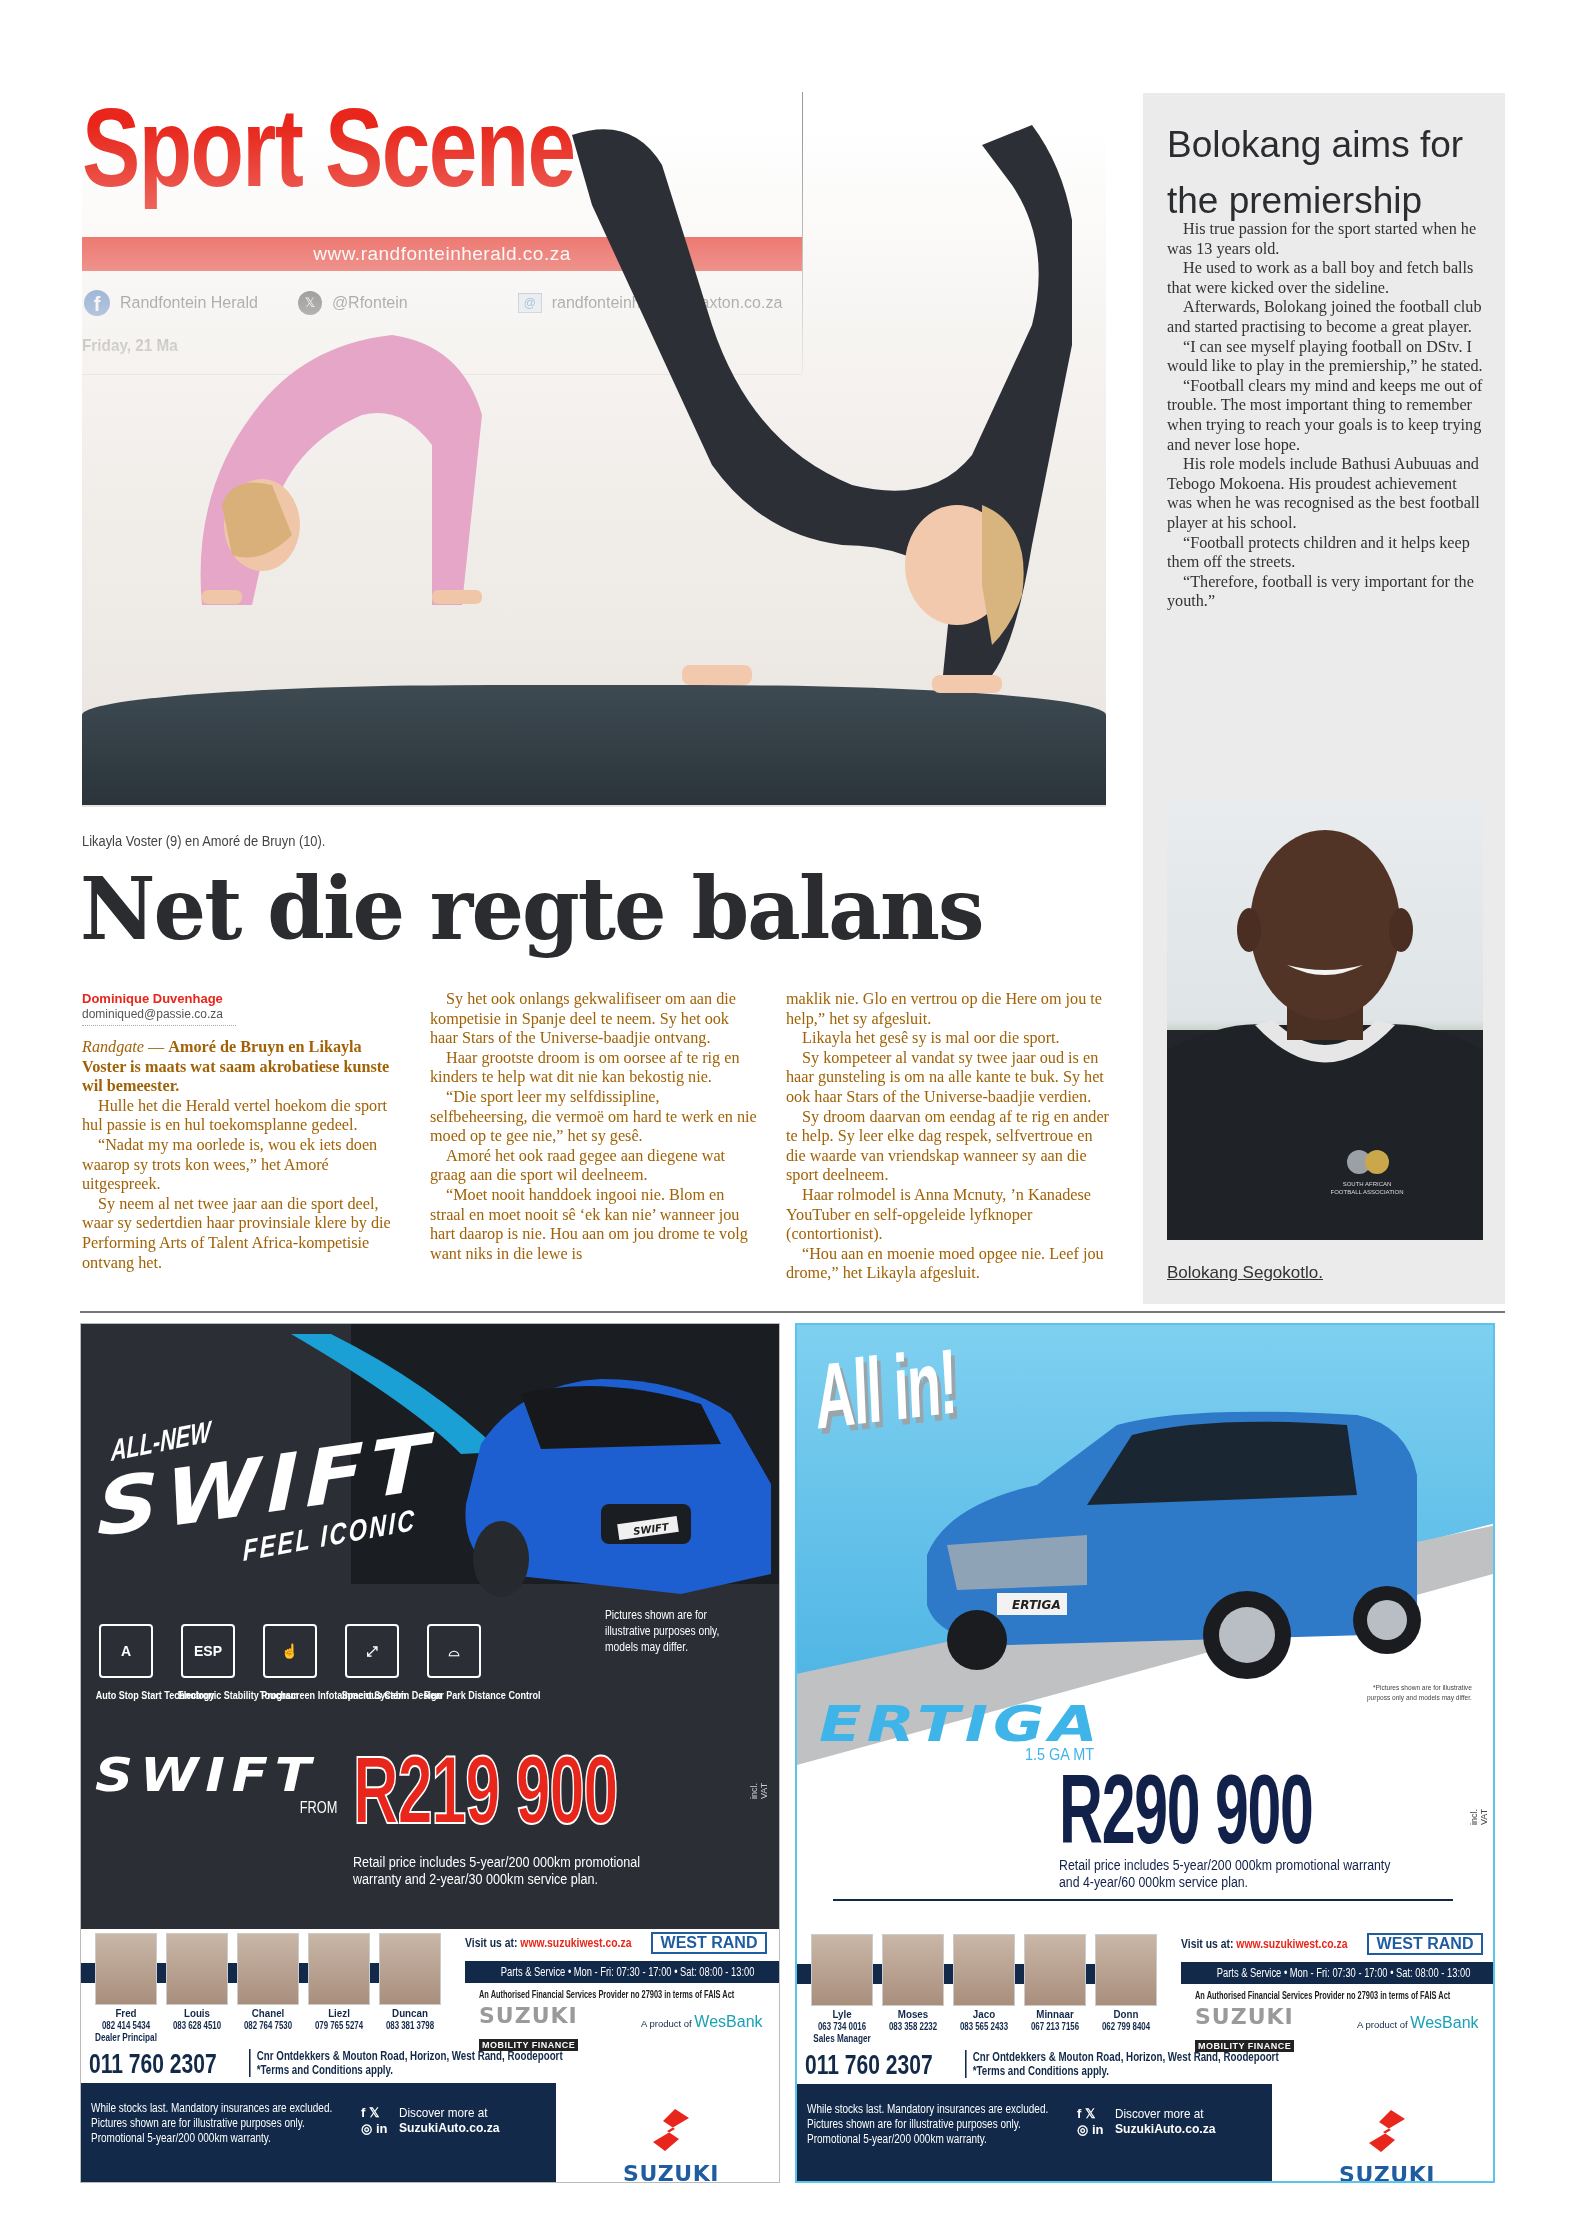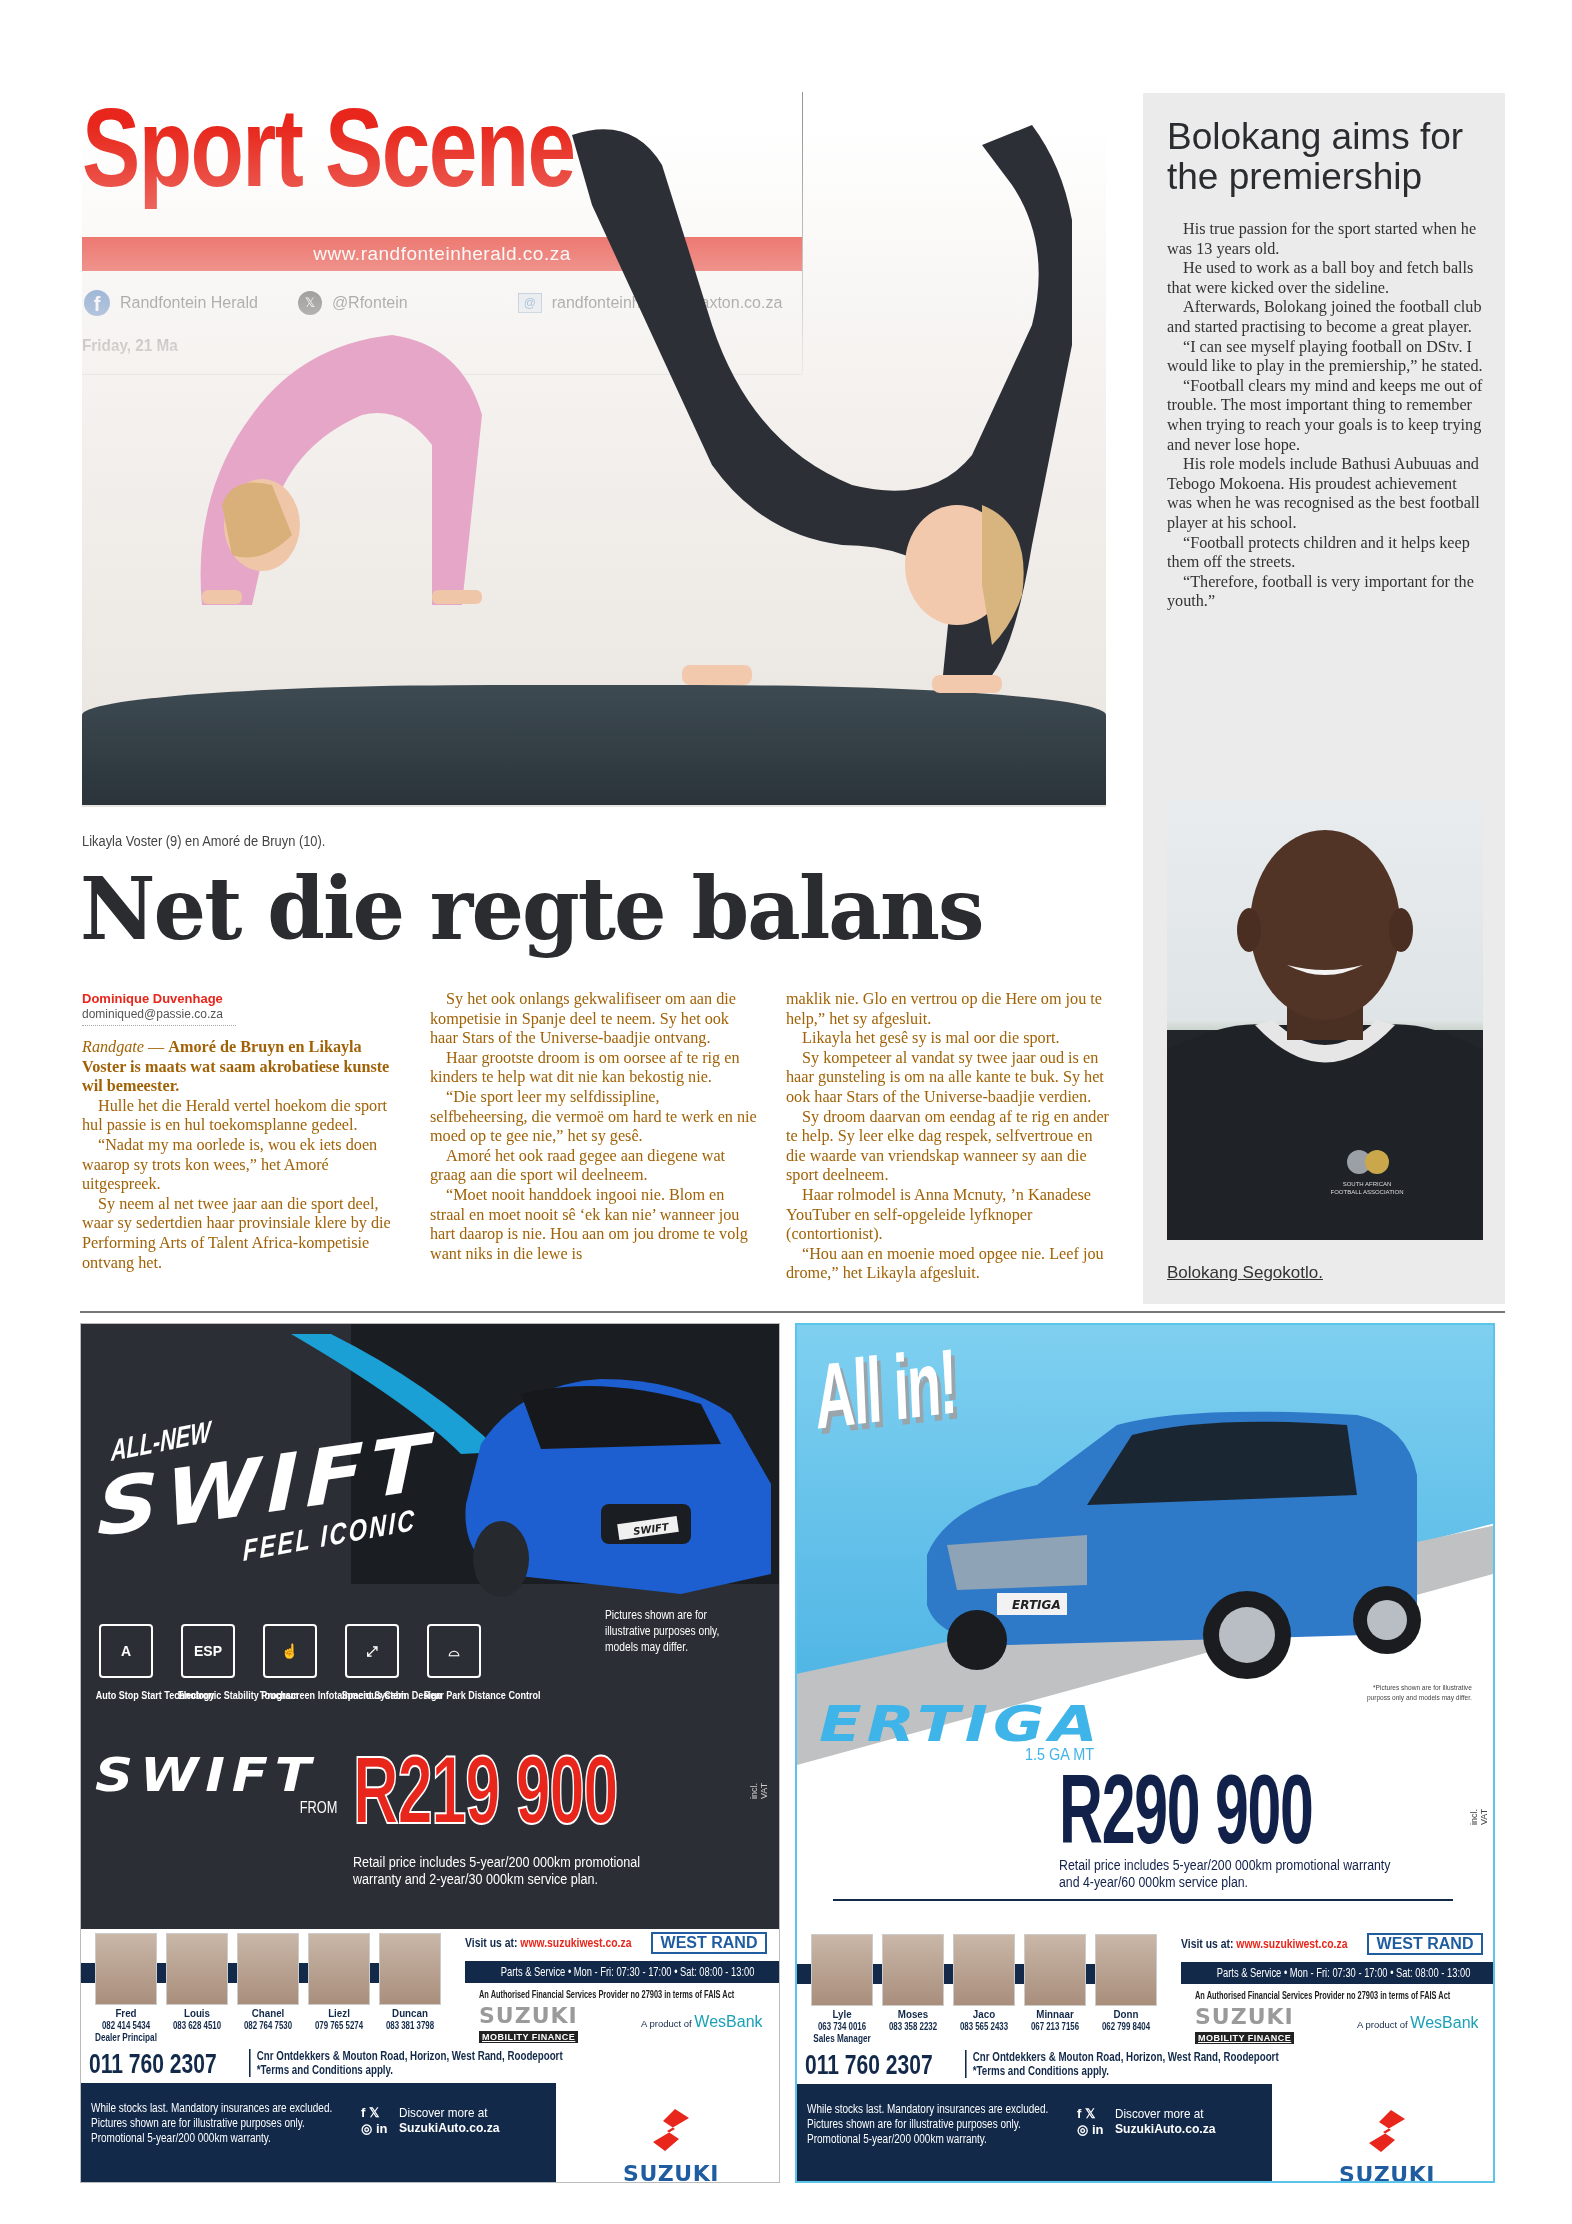--- a/index.html
+++ b/index.html
@@ -34,21 +34,21 @@
   .col { font-family: "Liberation Serif", serif; font-size: 16.2px; line-height: 19.6px; color: #a16207; }
   .col p { text-indent: 16px; }
   .col p.first { text-indent: 0; }
   .col1 { left: 82px; top: 1038px; width: 318px; }
   .col2 { left: 430px; top: 990px; width: 330px; }
   .col3 { left: 786px; top: 990px; width: 330px; }
   .col2 p.cont, .col3 p.cont { text-indent: 0; }
 
   
   .sidebar { left: 1143px; top: 93px; width: 362px; height: 1211px; background: #ebebeb; }
-  .side-title { position: absolute; left: 24px; top: 24px; font-size: 37px; line-height: 40px; color: #2a2c30; font-family: "Liberation Sans", sans-serif; }
+  .side-title { position: absolute; left: 24px; top: 24px; font-size: 37px; line-height: 56px; color: #2a2c30; font-family: "Liberation Sans", sans-serif; }
   .side-body { position: absolute; left: 24px; top: 127px; width: 318px; font-family: "Liberation Serif", serif; font-size: 16.2px; line-height: 19.6px; color: #333; }
   .side-body p { text-indent: 16px; }
   .side-body p.first { text-indent: 0; }
   .side-photo { position: absolute; left: 24px; top: 707px; width: 316px; height: 440px; background: linear-gradient(180deg,#e8ecef 0%,#dfe4e6 50%,#8aa07a 60%,#2a2c2e 62%); overflow: hidden; }
   .side-caption { position: absolute; left: 24px; top: 1170px; font-size: 17px; color: #333; text-decoration: underline; }
 
   .section-rule { left: 80px; top: 1311px; width: 1425px; height: 2px; background: #777; }
 
   
   .ad-swift { left: 80px; top: 1323px; width: 700px; height: 860px; border: 1px solid #bbb; background: #fff; overflow: hidden; }
@@ -76,21 +76,21 @@
   .staff-name { font-weight: bold; font-size: 11.5px; color: #12294a; margin-top: 2px; transform: scaleX(0.85); }
   .staff-phone { font-weight: bold; font-size: 10.5px; color: #12294a; white-space: nowrap; transform: scaleX(0.75); margin: 0 -10px; }
   .staff-role { font-weight: bold; font-size: 10.5px; color: #12294a; white-space: nowrap; transform: scaleX(0.78); margin: 0 -14px; }
   .visit { position: absolute; left: 384px; top: 6px; font-weight: bold; font-size: 13px; color: #12294a; transform: scaleX(0.8); transform-origin: left; white-space: nowrap; }
   .visit .url { color: #e8261b; }
   .westrand { position: absolute; left: 570px; top: 3px; width: 116px; height: 22px; border: 2px solid #1f5da0; color: #1f5da0; font-weight: bold; font-size: 16px; text-align: center; line-height: 18px; }
   .hours { position: absolute; left: 384px; top: 32px; width: 316px; height: 22px; background: #12294a; color: #fff; font-size: 12px; line-height: 22px; text-align: center; white-space: nowrap; }
   .hours span { display: inline-block; transform: scaleX(0.78); }
   .fsp { position: absolute; left: 398px; top: 60px; font-weight: bold; font-size: 10px; color: #222; white-space: nowrap; transform: scaleX(0.74); transform-origin: left; }
   .suzuki-fin { position: absolute; left: 398px; top: 74px; font-weight: 900; font-size: 22px; color: #9a9a9a; letter-spacing: 1px; font-family: "DejaVu Sans", sans-serif; }
-  .mob-fin { position: absolute; left: 398px; top: 102px; background: #222; color: #fff; font-weight: bold; font-size: 9px; padding: 1px 3px; letter-spacing: 0.5px; text-decoration: underline; }
+  .mob-fin { position: absolute; left: 398px; top: 110px; background: #222; color: #fff; font-weight: bold; font-size: 9px; padding: 1px 3px; letter-spacing: 0.5px; }
   .wesbank { position: absolute; left: 560px; top: 84px; font-size: 9.5px; color: #12294a; white-space: nowrap; }
   .wesbank b { color: #1aa1b6; font-size: 16px; font-weight: normal; }
   .phone-main { position: absolute; left: 8px; top: 120px; font-weight: bold; font-size: 27px; color: #12294a; transform: scaleX(0.78); transform-origin: left; white-space: nowrap; }
   .addr { position: absolute; left: 168px; top: 120px; font-weight: bold; font-size: 12.5px; line-height: 14px; color: #12294a; transform: scaleX(0.78); transform-origin: left; white-space: nowrap; border-left: 2px solid #12294a; padding-left: 8px; }
   .footer-band { position: absolute; left: 0; top: 154px; width: 475px; height: 101px; background: #12294a; }
   .footer-text { position: absolute; left: 10px; top: 18px; color: #fff; font-size: 12.5px; line-height: 15px; transform: scaleX(0.8); transform-origin: left; white-space: nowrap; }
   .social-icons { position: absolute; left: 280px; top: 22px; width: 32px; color: #fff; font-weight: bold; font-size: 13px; line-height: 16px; }
   .discover { position: absolute; left: 318px; top: 22px; color: #fff; font-size: 13px; line-height: 15px; transform: scaleX(0.9); transform-origin: left; white-space: nowrap; }
   .discover b { font-size: 13.5px; }
   .suzuki-logo { position: absolute; left: 520px; top: 180px; width: 140px; text-align: center; }

